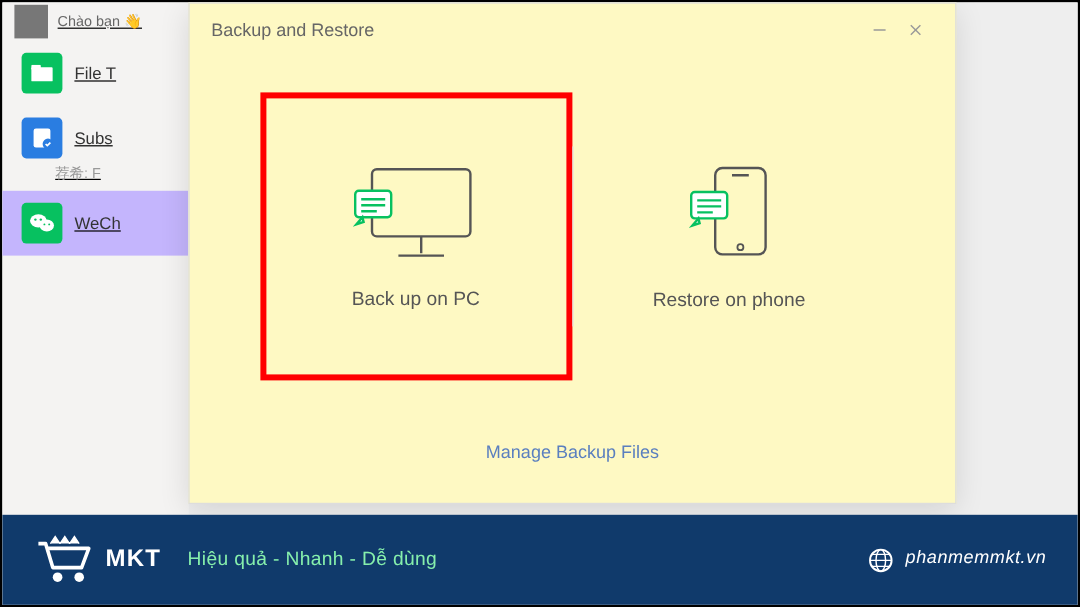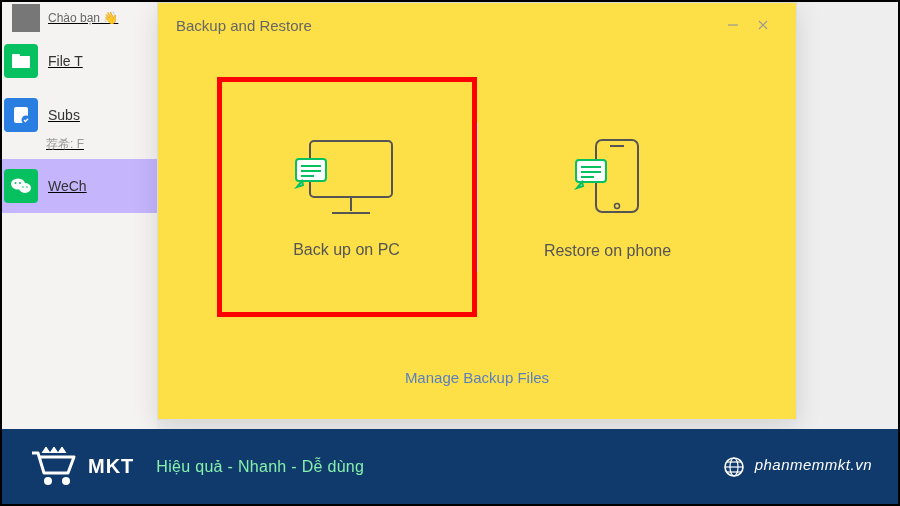--- a/index.html
+++ b/index.html
@@ -2,29 +2,29 @@
 <html><head>
 <meta charset="utf-8">
 <style>
   * { box-sizing: border-box; margin: 0; padding: 0; }
   html, body { width: 900px; height: 506px; font-family: "Segoe UI", Arial, sans-serif; overflow: hidden; }
   .frame { width: 900px; height: 506px; border: 2px solid #000; position: relative; background: #fafafa; }
   .app { position: absolute; inset: 0; display: flex; text-decoration: underline; }
   .sidebar { width: 155px; background: #f4f3f2; padding-top: 0; }
   .sb-top { height: 32px; display:flex; align-items:center; padding-left:10px; font-size:12px; color:#666;}
   .sb-avatar { width:28px; height:28px; background:#777; margin-right:8px;}
-  .sb-item { display:flex; align-items:center; gap:10px; padding:10px 2px; font-size:14px; color:#333; cursor:pointer;}
+  .sb-item { display:flex; align-items:center; gap:10px; padding:10px 16px; font-size:14px; color:#333; cursor:pointer;}
   .sb-item.selected { background:#c4b5fd;}
   .sb-icon { width:34px; height:34px; border-radius:4px; display:flex; align-items:center; justify-content:center; flex-shrink:0;}
   .sb-icon.green { background:#07c160;}
   .sb-icon.blue  { background:#2a7de1;}
   .sb-icon.wechat{ background:#07c160;}
   .sb-sub { font-size:12px; color:#999; margin-left:44px; margin-top:-6px; margin-bottom:6px;}
   .main { flex:1; background:#eee; position:relative;}
-  .dialog { position:absolute; left:0; top:0; width:640px; height:418px; background:#fde047; border:1px solid #ddd; box-shadow:0 6px 24px rgba(0,0,0,.12);}
+  .dialog { position:absolute; left:0; top:0; width:640px; height:418px; background:#fef9c3; border:1px solid #ddd; box-shadow:0 6px 24px rgba(0,0,0,.12);}
   .dlg-titlebar { height:44px; display:flex; align-items:center; padding:0 18px; color:#666; font-size:15px;}
   .dlg-spacer { flex:1 }
   .win-btn { width:30px; height:30px; display:flex; align-items:center; justify-content:center; color:#999; cursor:pointer; font-size:14px;}
   .dlg-body { position:relative; height:300px; display:flex; align-items:center; justify-content:center; gap:0;}
   .option { width:260px; height:240px; display:flex; flex-direction:column; align-items:center; justify-content:center; gap:18px; cursor:pointer;text-align:right;}
   .option-label { font-size:16px; color:#555;}
   .divider { width:1px; height:150px; background:#e2e2e2;}
   .highlight { border:5px solid #ff0000; padding:8px 6px 10px 6px; }
   .dlg-footer { height:60px; display:flex; align-items:center; justify-content:center;}
   .manage-link { color:#5a7fbf; font-size:15px; cursor:pointer;}

